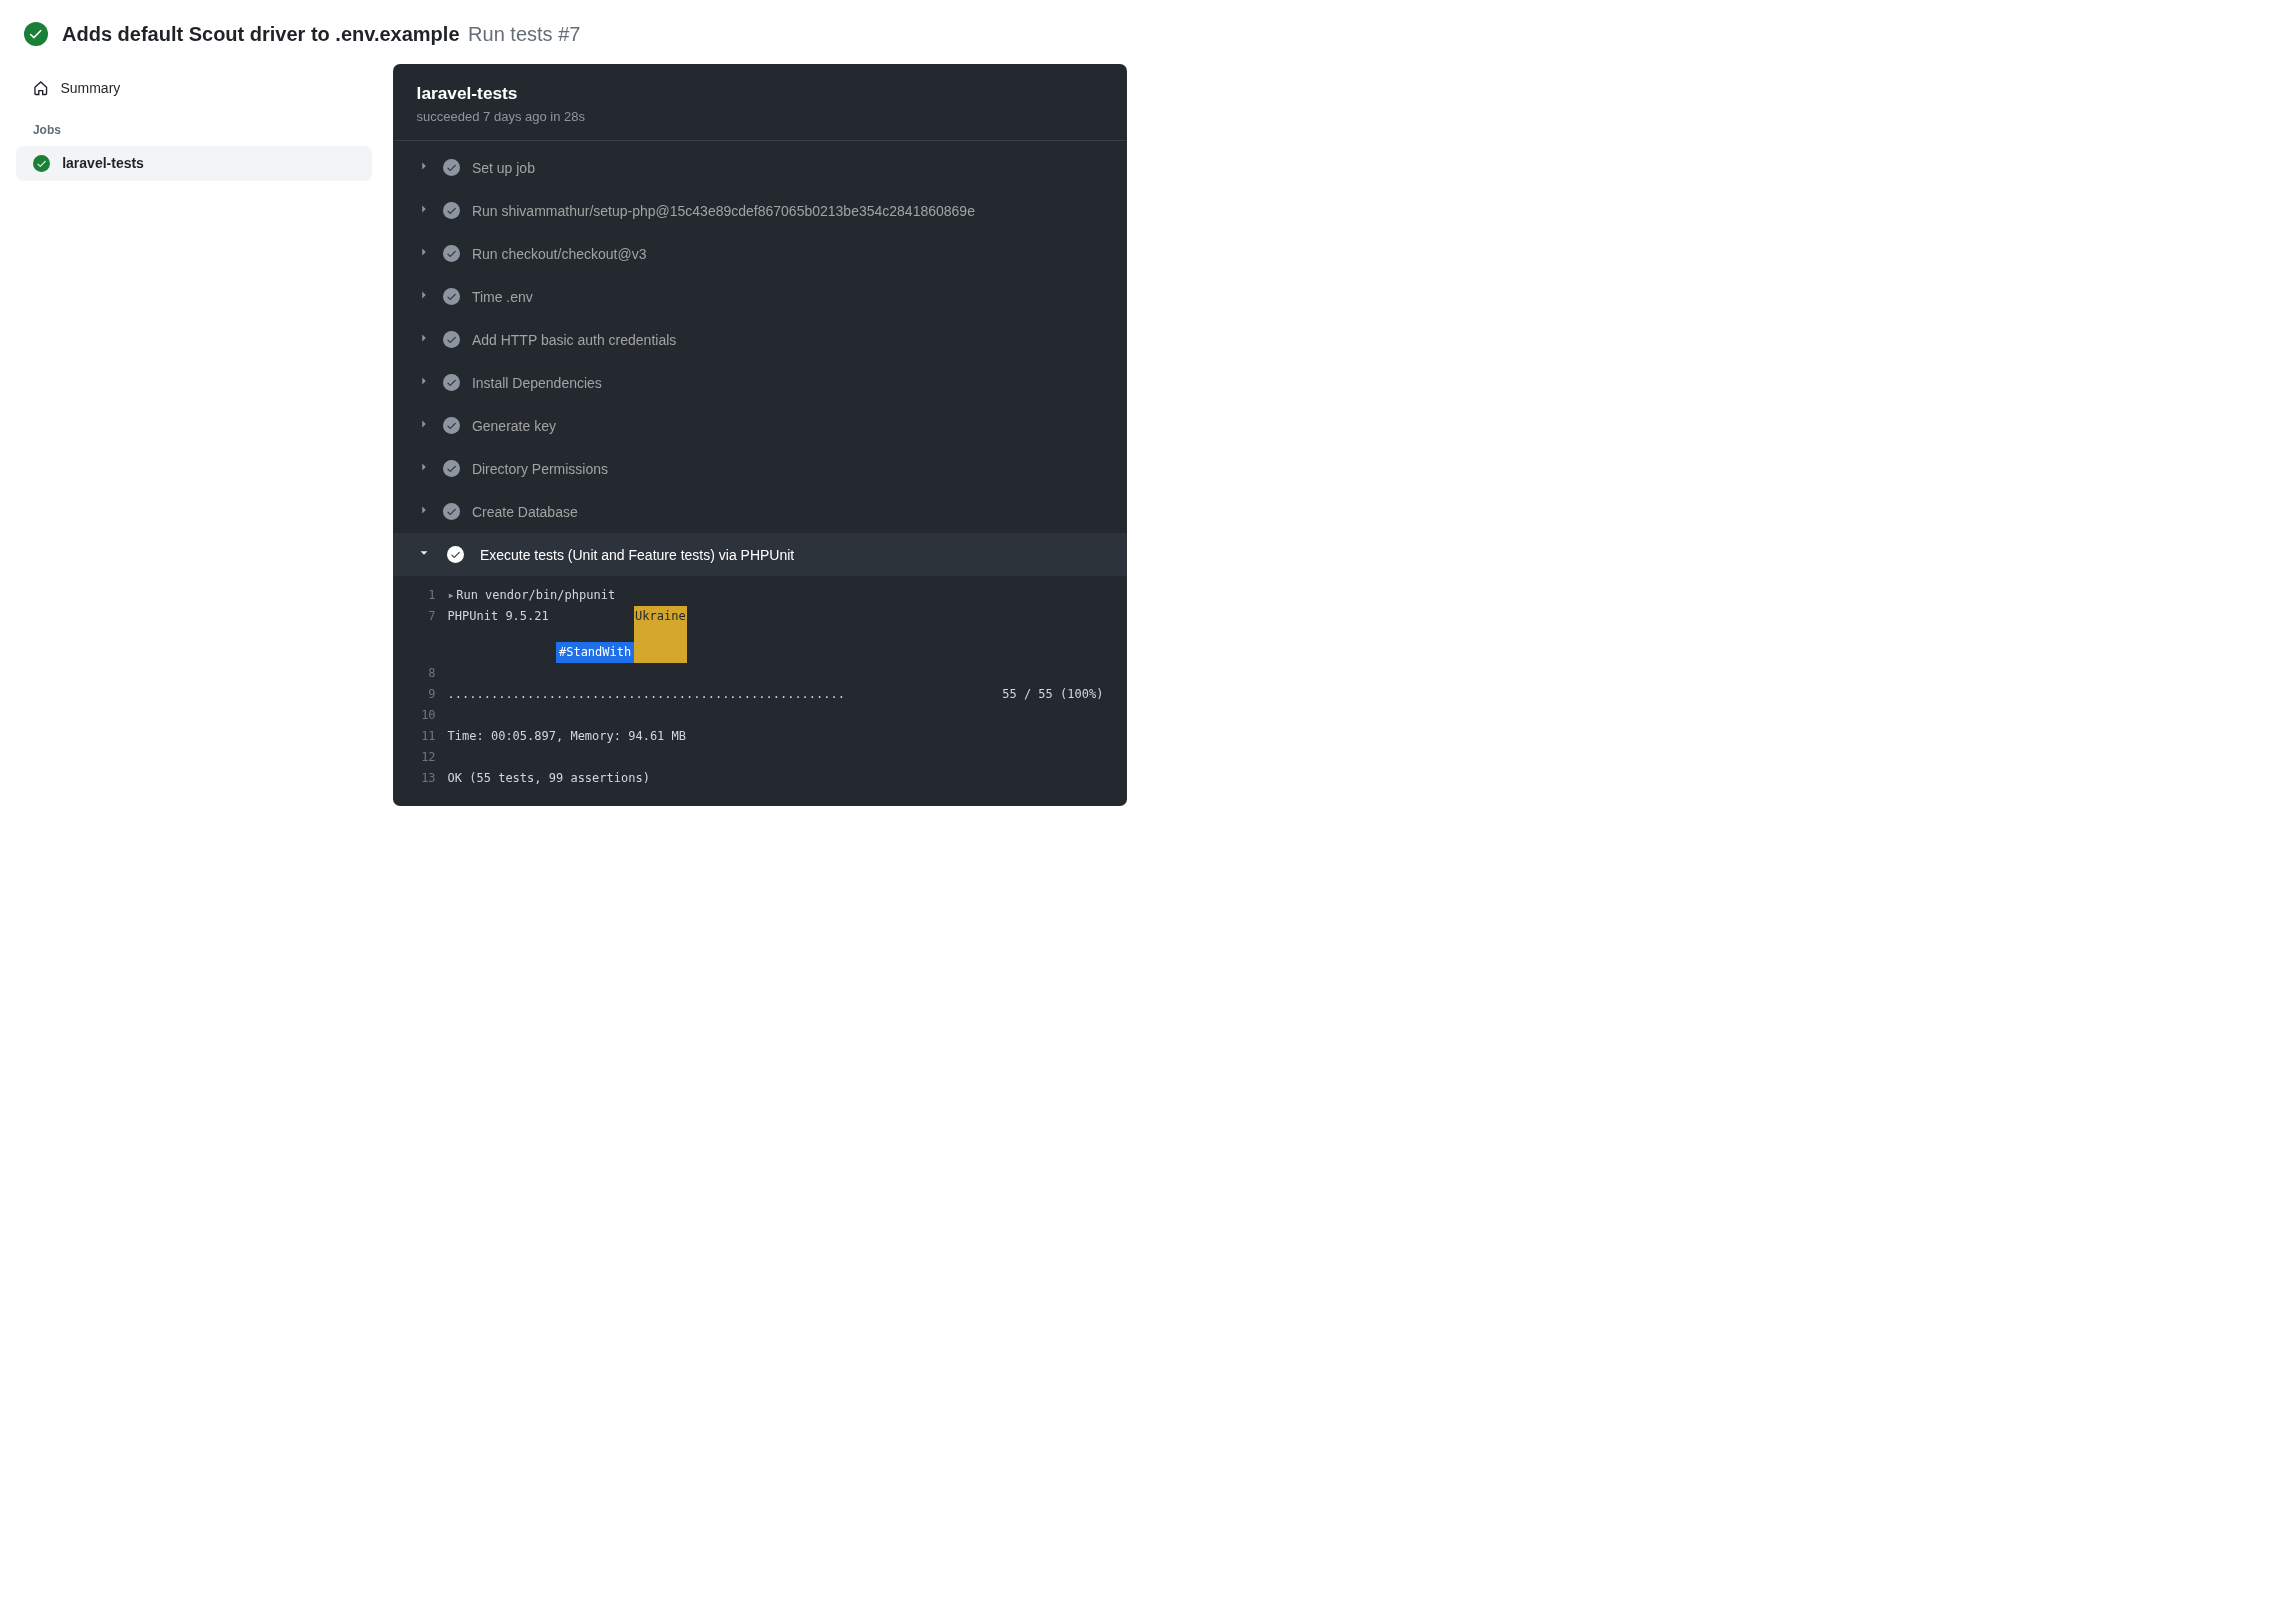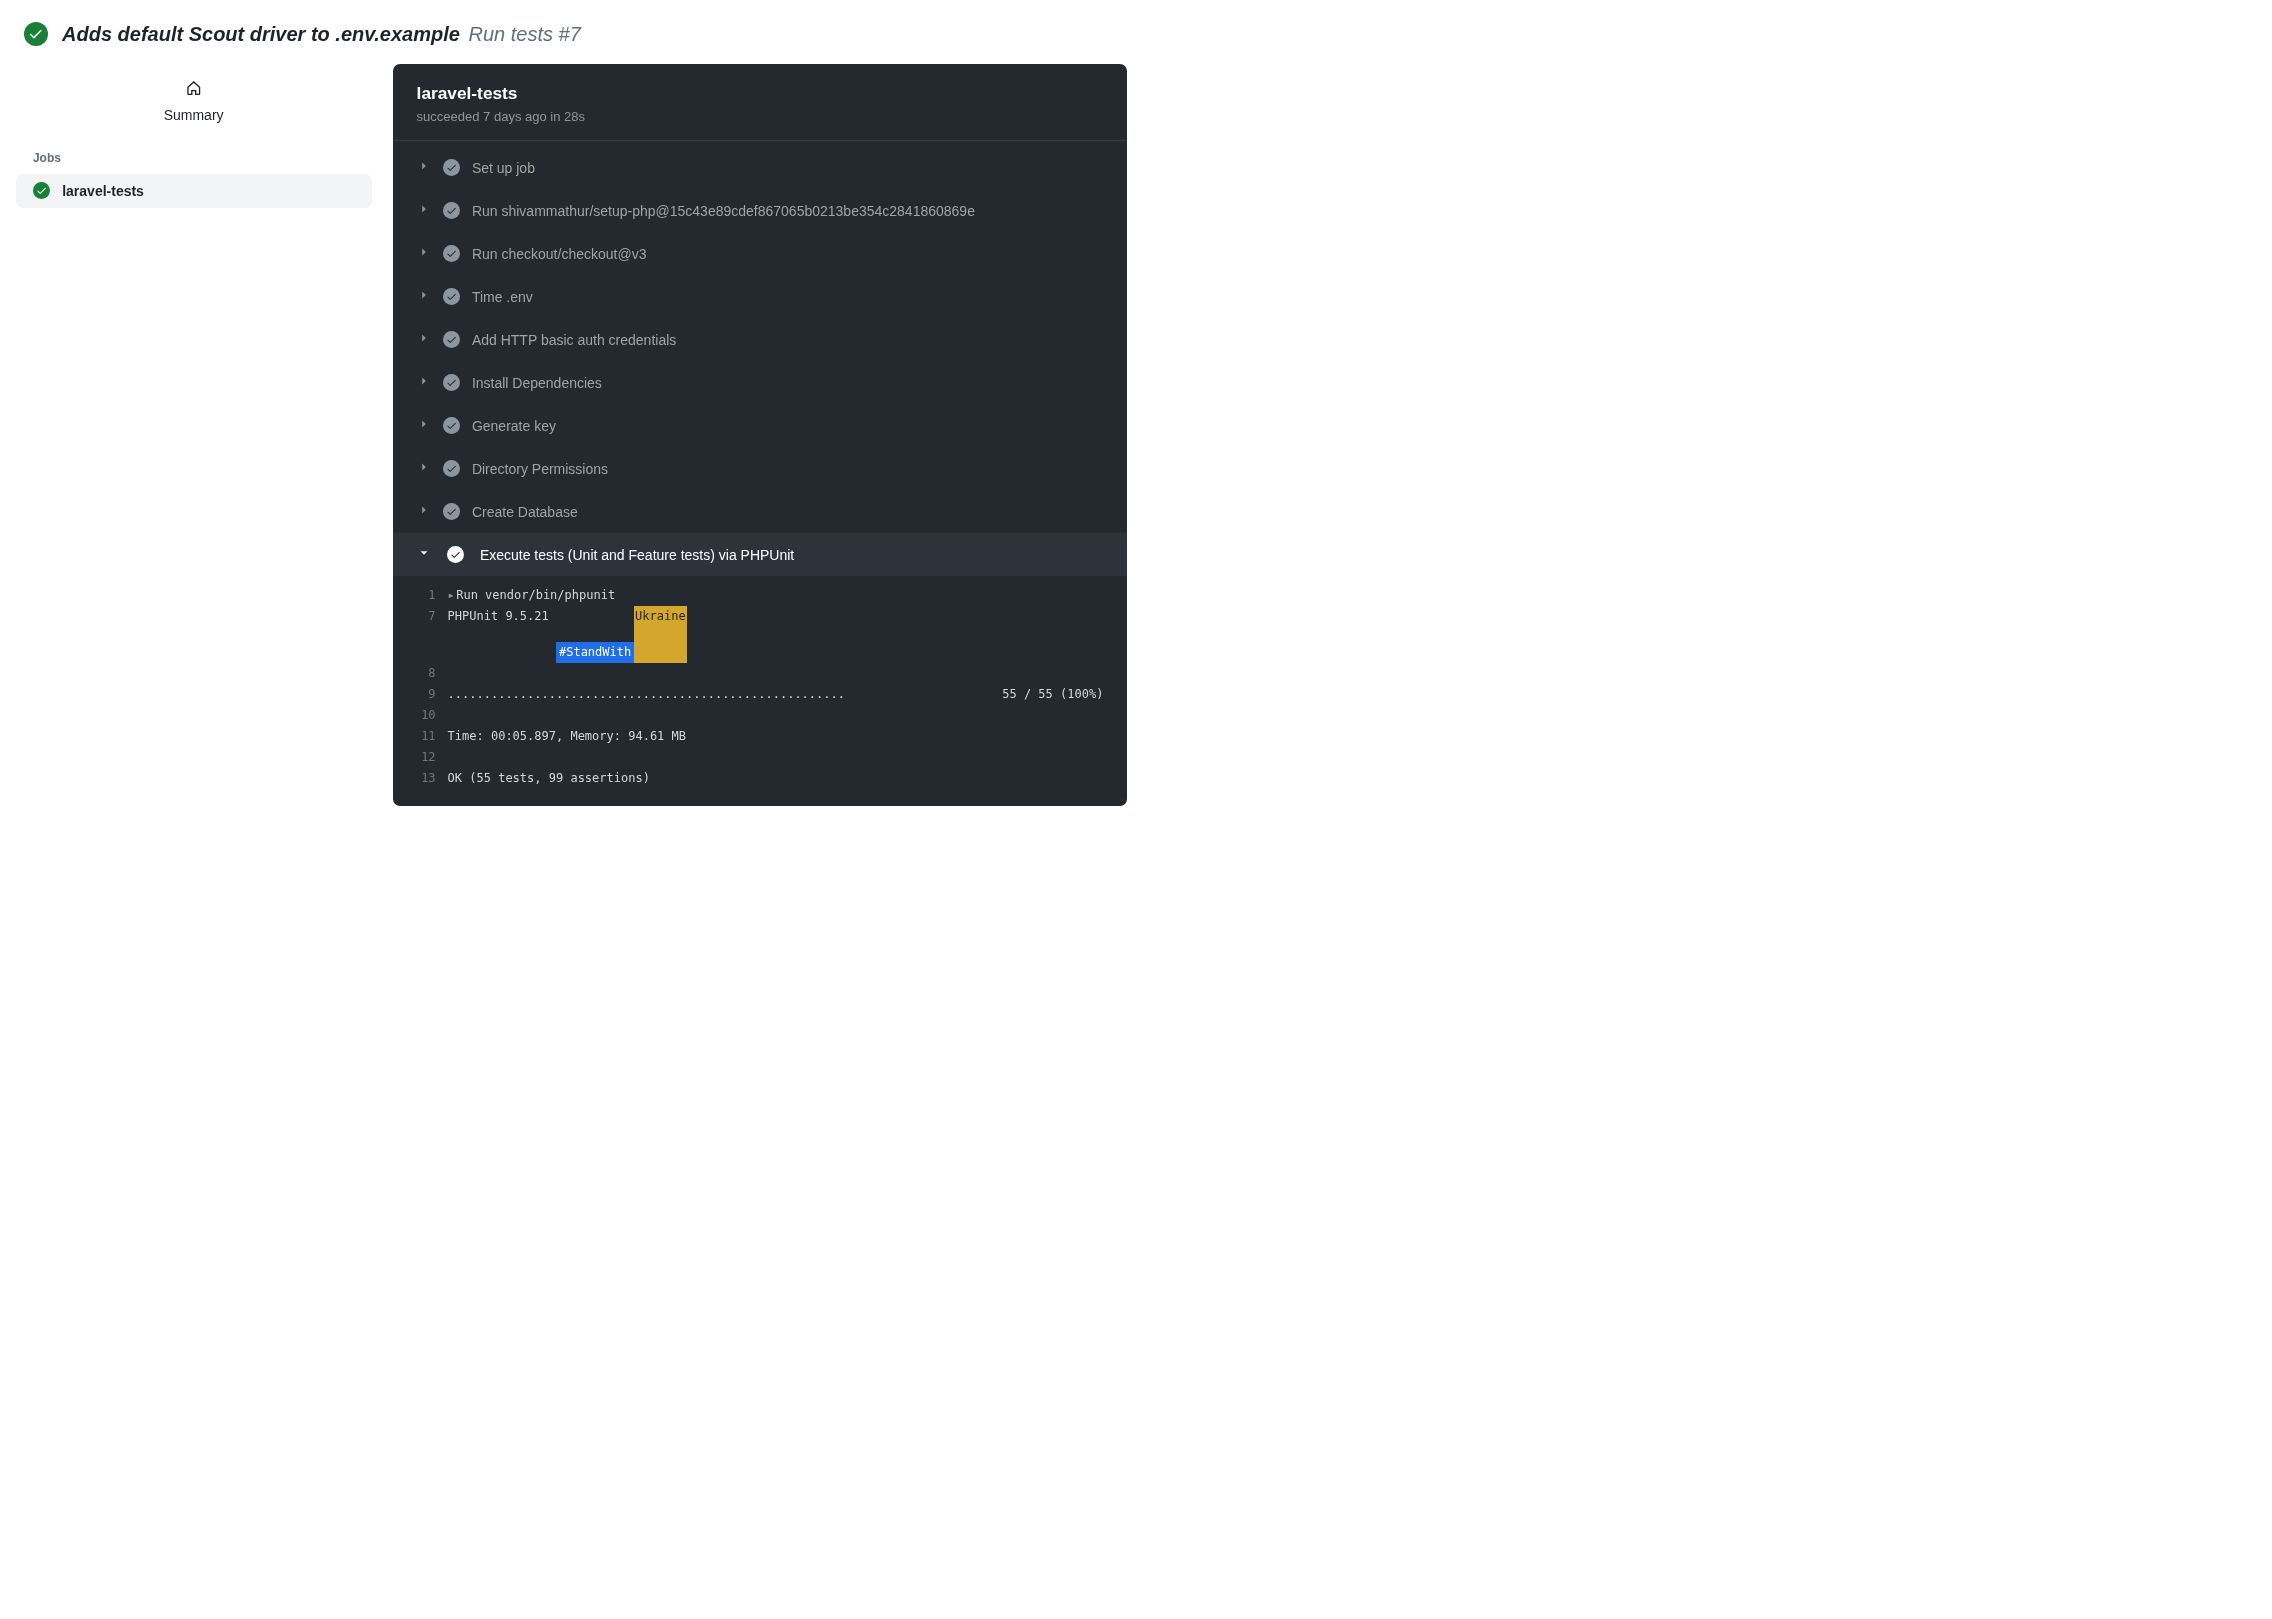--- a/index.html
+++ b/index.html
@@ -1,34 +1,34 @@
 <!DOCTYPE html>
 <html style="font-size:14px"><head>
 <meta charset="utf-8">
 <style>
 * { margin: 0; padding: 0; box-sizing: border-box; }
 body { font-family: -apple-system, BlinkMacSystemFont, "Segoe UI", Helvetica, Arial, sans-serif; background: #fff; color: #1f2328; }
 
 .page { width: 1136px; height: 810px; position: relative; }
 
 
-.header { display: flex; align-items: center; gap: 14px; padding: 21px 24px 17.3px; font-style: italic; }
+.header { display: flex; align-items: center; gap: 14px; padding: 21px 24px 17.3px; }
 .check-circle-lg { width: 24px; height: 24px; border-radius: 50%; background: #1a7f37; display: flex; align-items: center; justify-content: center; flex-shrink: 0; }
 .check-circle-lg svg { width: 15.5px; height: 15.5px; }
 .header-title { font-size: 20px; font-weight: 700; line-height: 1.3; display: flex; gap: 8.6px; flex-wrap: wrap; align-items: baseline; }
 .header-sub { font-weight: 400; color: #656d76; }
 
 
 .layout { display: flex; gap: 21px; padding: 0 8.6px; }
 .sidebar { width: 363px; flex-shrink: 0; padding: 7px 0 0 7px; }
 .main { flex: 1; min-width: 0; }
 
 
 .sidebar-item { display: flex; align-items: center; gap: 12px; padding: 8.6px 17.3px; border-radius: 7px; cursor: pointer; font-size: 14px; }
-.sidebar-item.summary { font-weight: 500; flex-direction: column; }
+.sidebar-item.summary { font-weight: 500; }
 .sidebar-item.active { background: #f3f4f6; }
 .home-icon { width: 15.5px; height: 15.5px; }
 .jobs-label { padding: 19px 17.3px 8.6px; font-size: 12px; font-weight: 600; color: #656d76; }
 .sidebar-item .check-sm { width: 17.3px; height: 17.3px; border-radius: 50%; background: #1a7f37; display: flex; align-items: center; justify-content: center; flex-shrink: 0; }
 .sidebar-item .check-sm svg { width: 11.2px; height: 11.2px; }
 .sidebar-item.job { font-weight: 600; }
 
 
 .panel { background: #24292f; border-radius: 7px; color: #e6edf3; overflow: hidden; }
 .panel-header { padding: 19px 24px 15.5px; border-bottom: 0.9px solid #373e47; }

